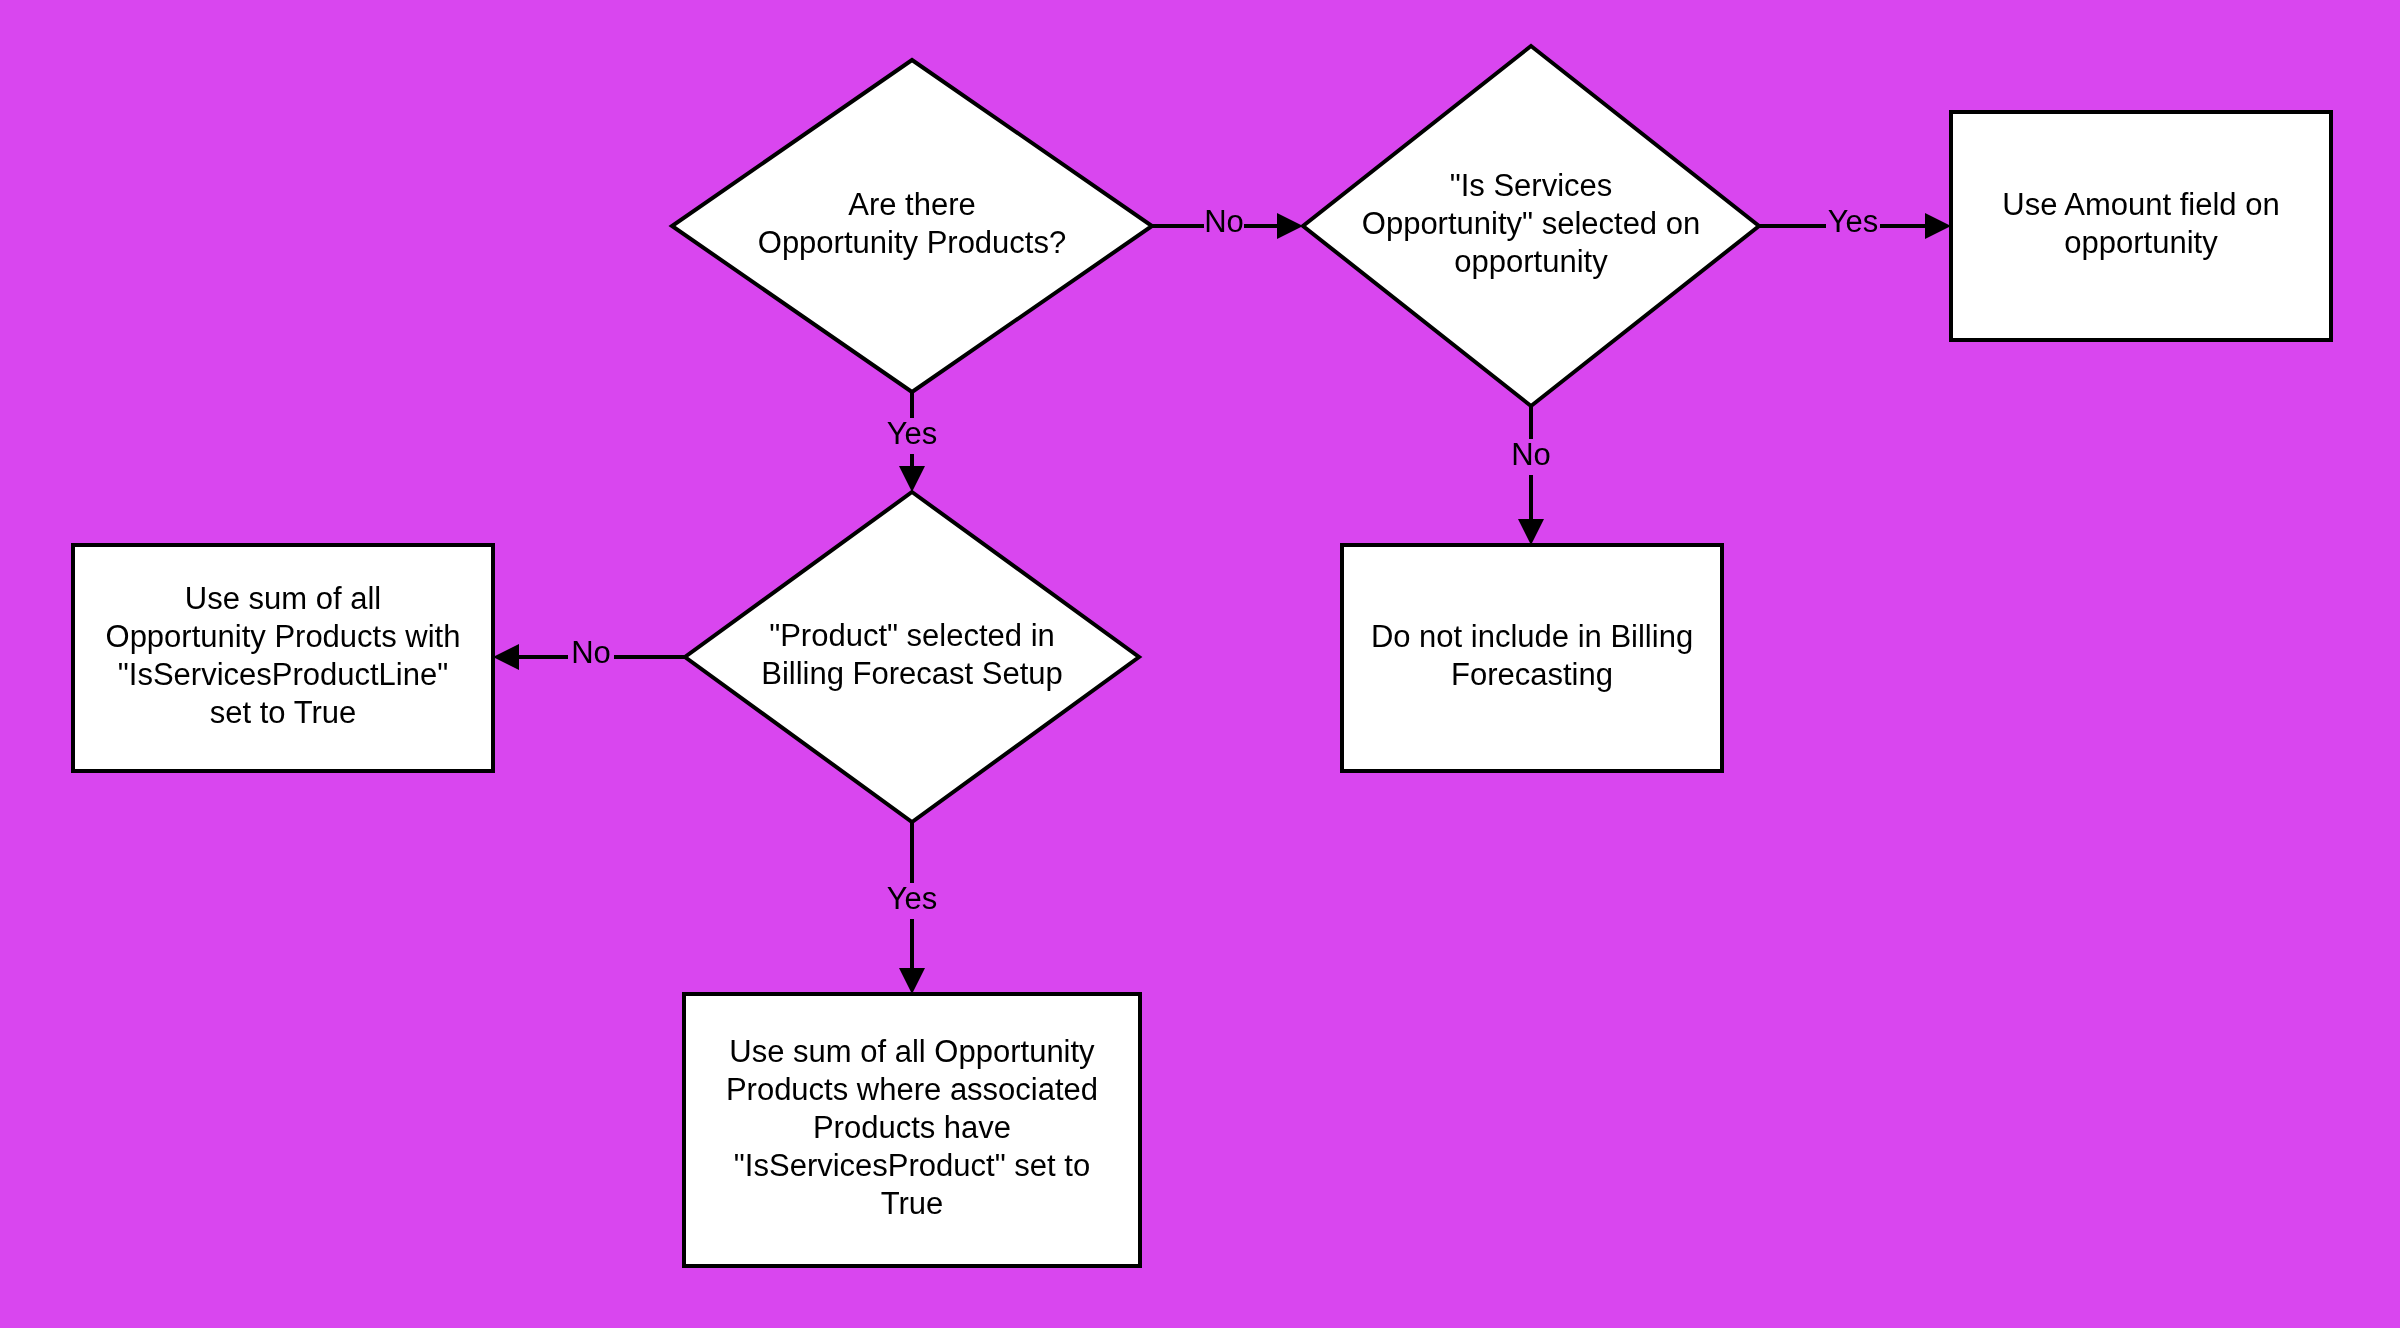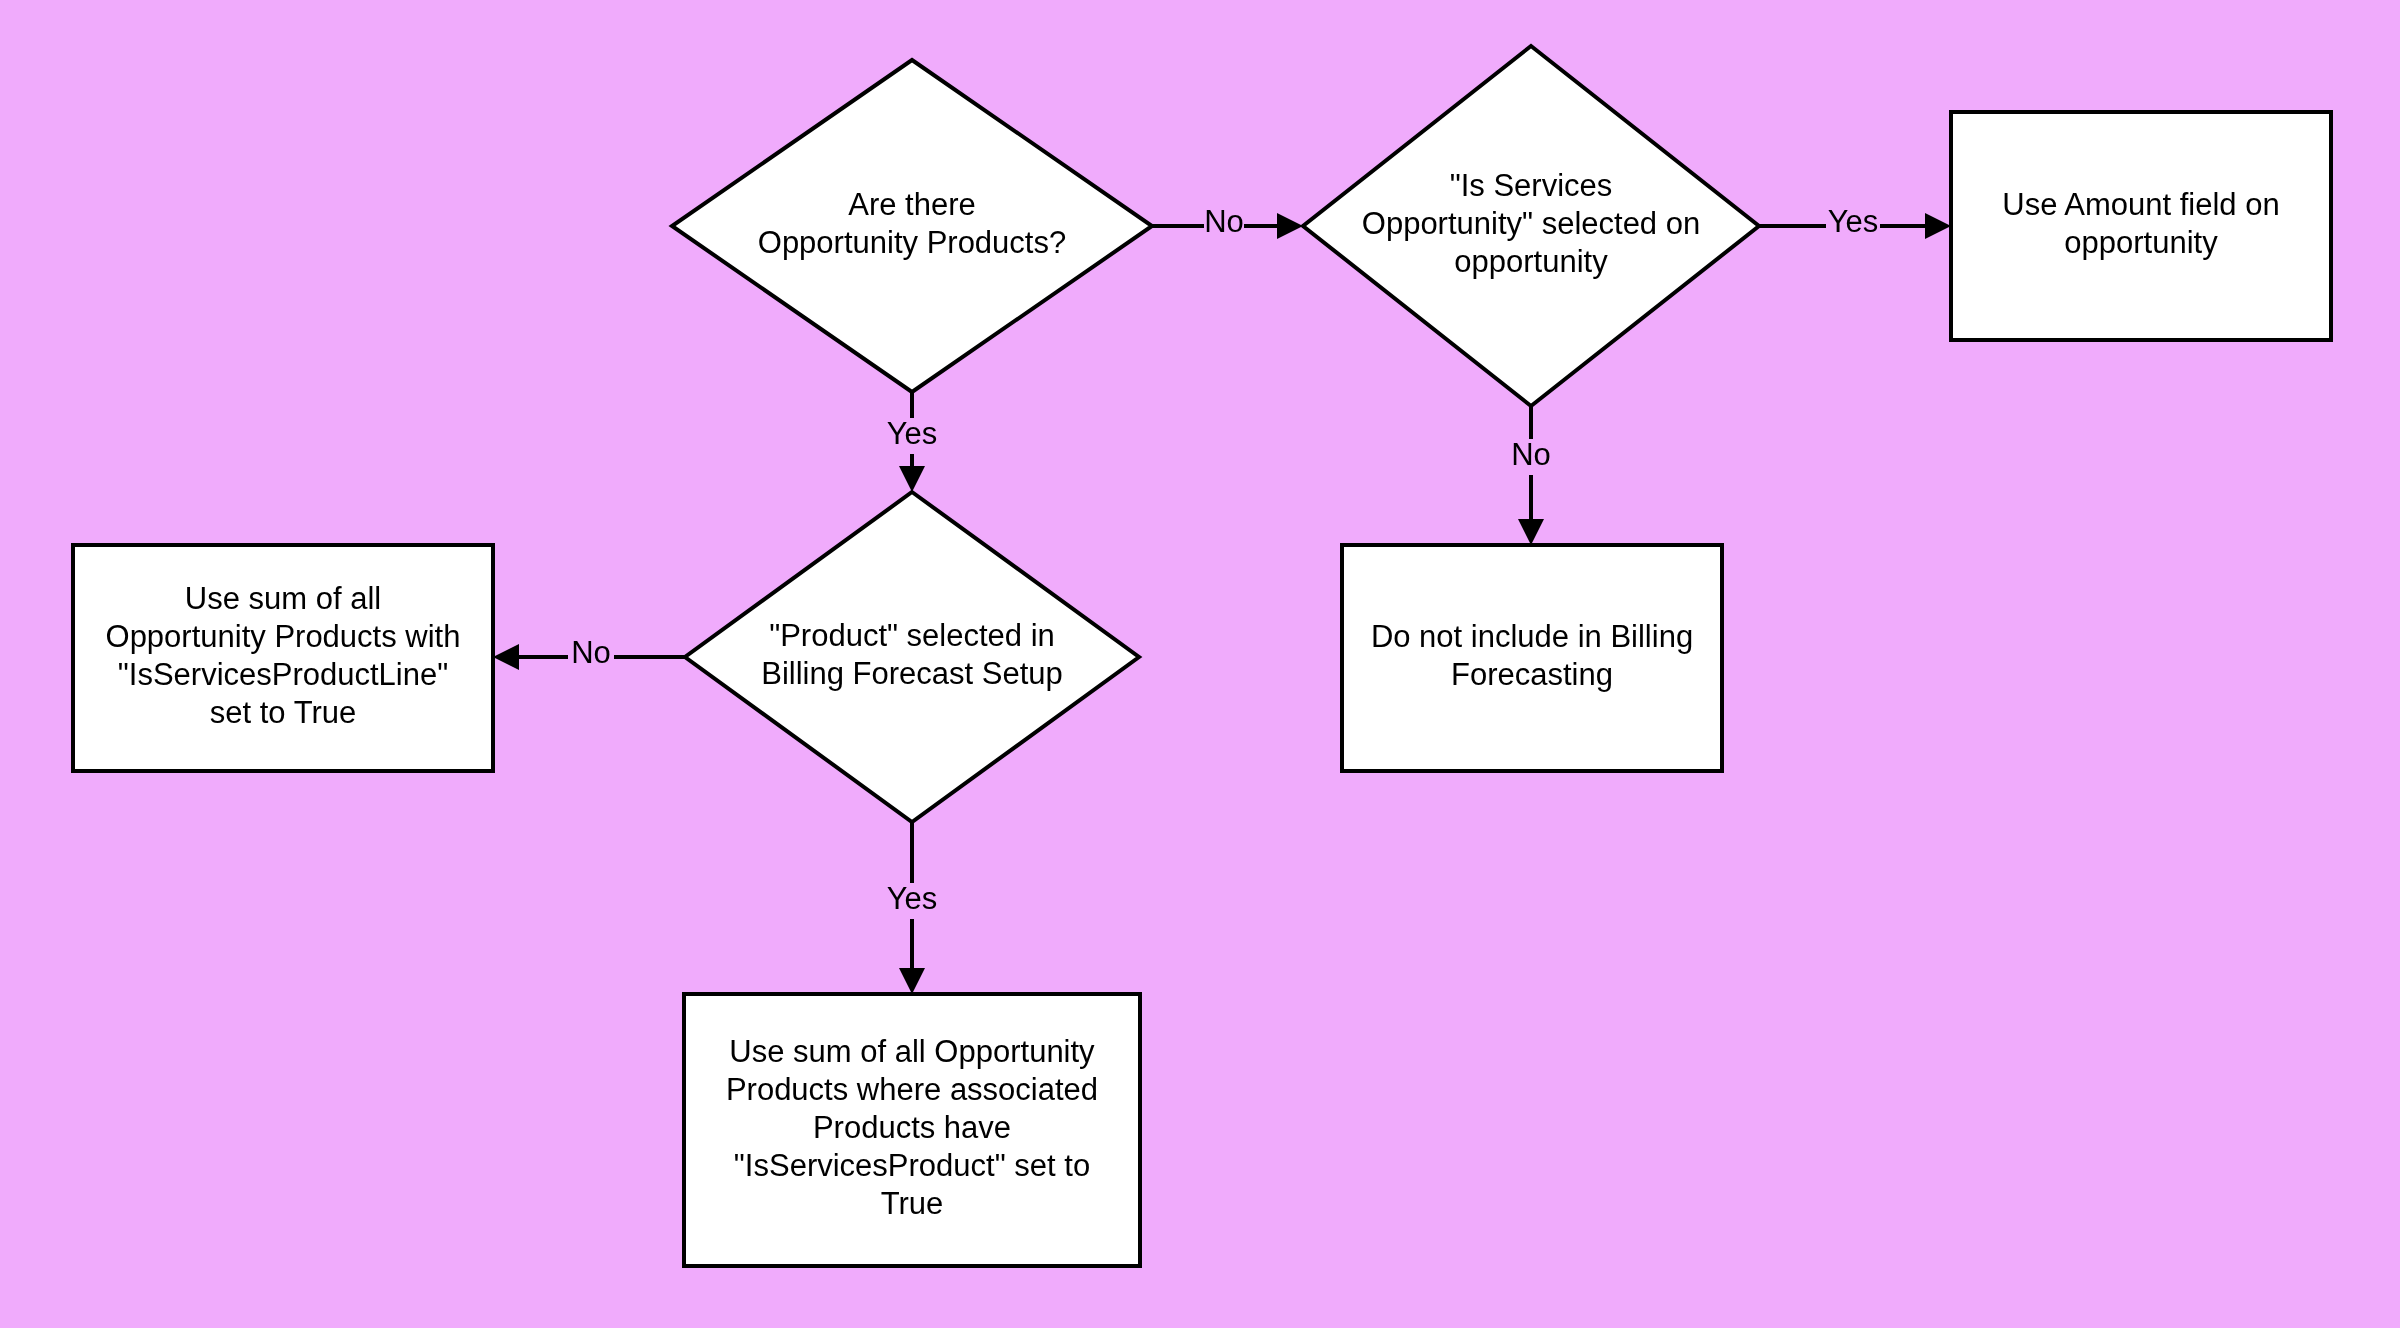--- a/index.html
+++ b/index.html
@@ -4,21 +4,21 @@
 <style>
   html, body {
     margin: 0;
     padding: 0;
     background: #ffffff;
   }
   #canvas-wrap {
     position: relative;
     width: 2400px;
     height: 1328px;
-    background: #f0abfc;
+    background: #d946ef;
     overflow: hidden;
     font-family: "Liberation Sans", sans-serif;
   }
   svg#flowchart {
     display: block;
     width: 2400px;
     height: 1328px;
   }
   .node-shape {
     fill: #ffffff;

